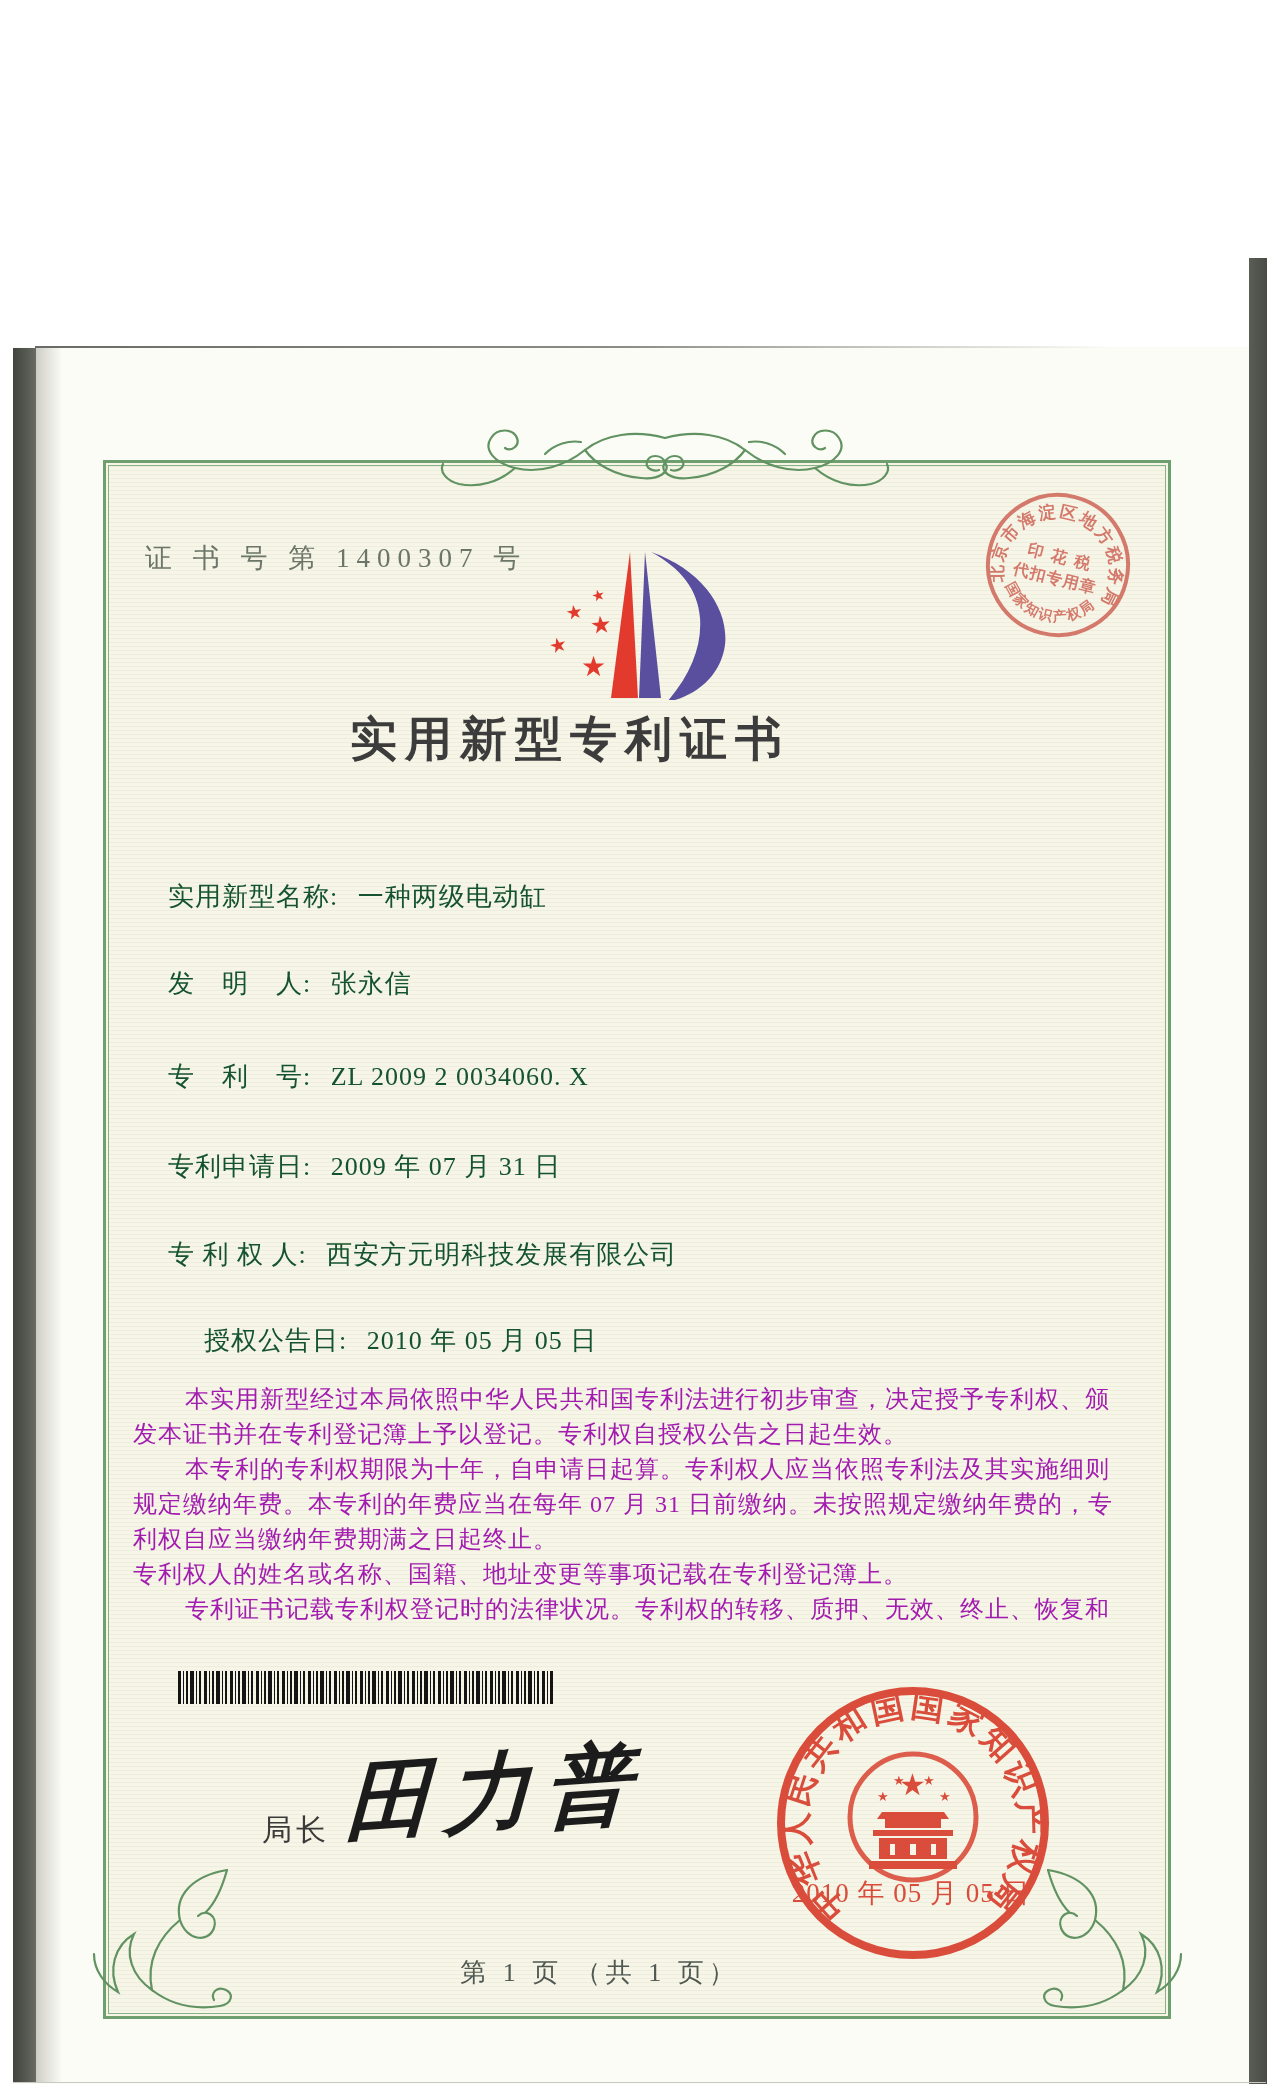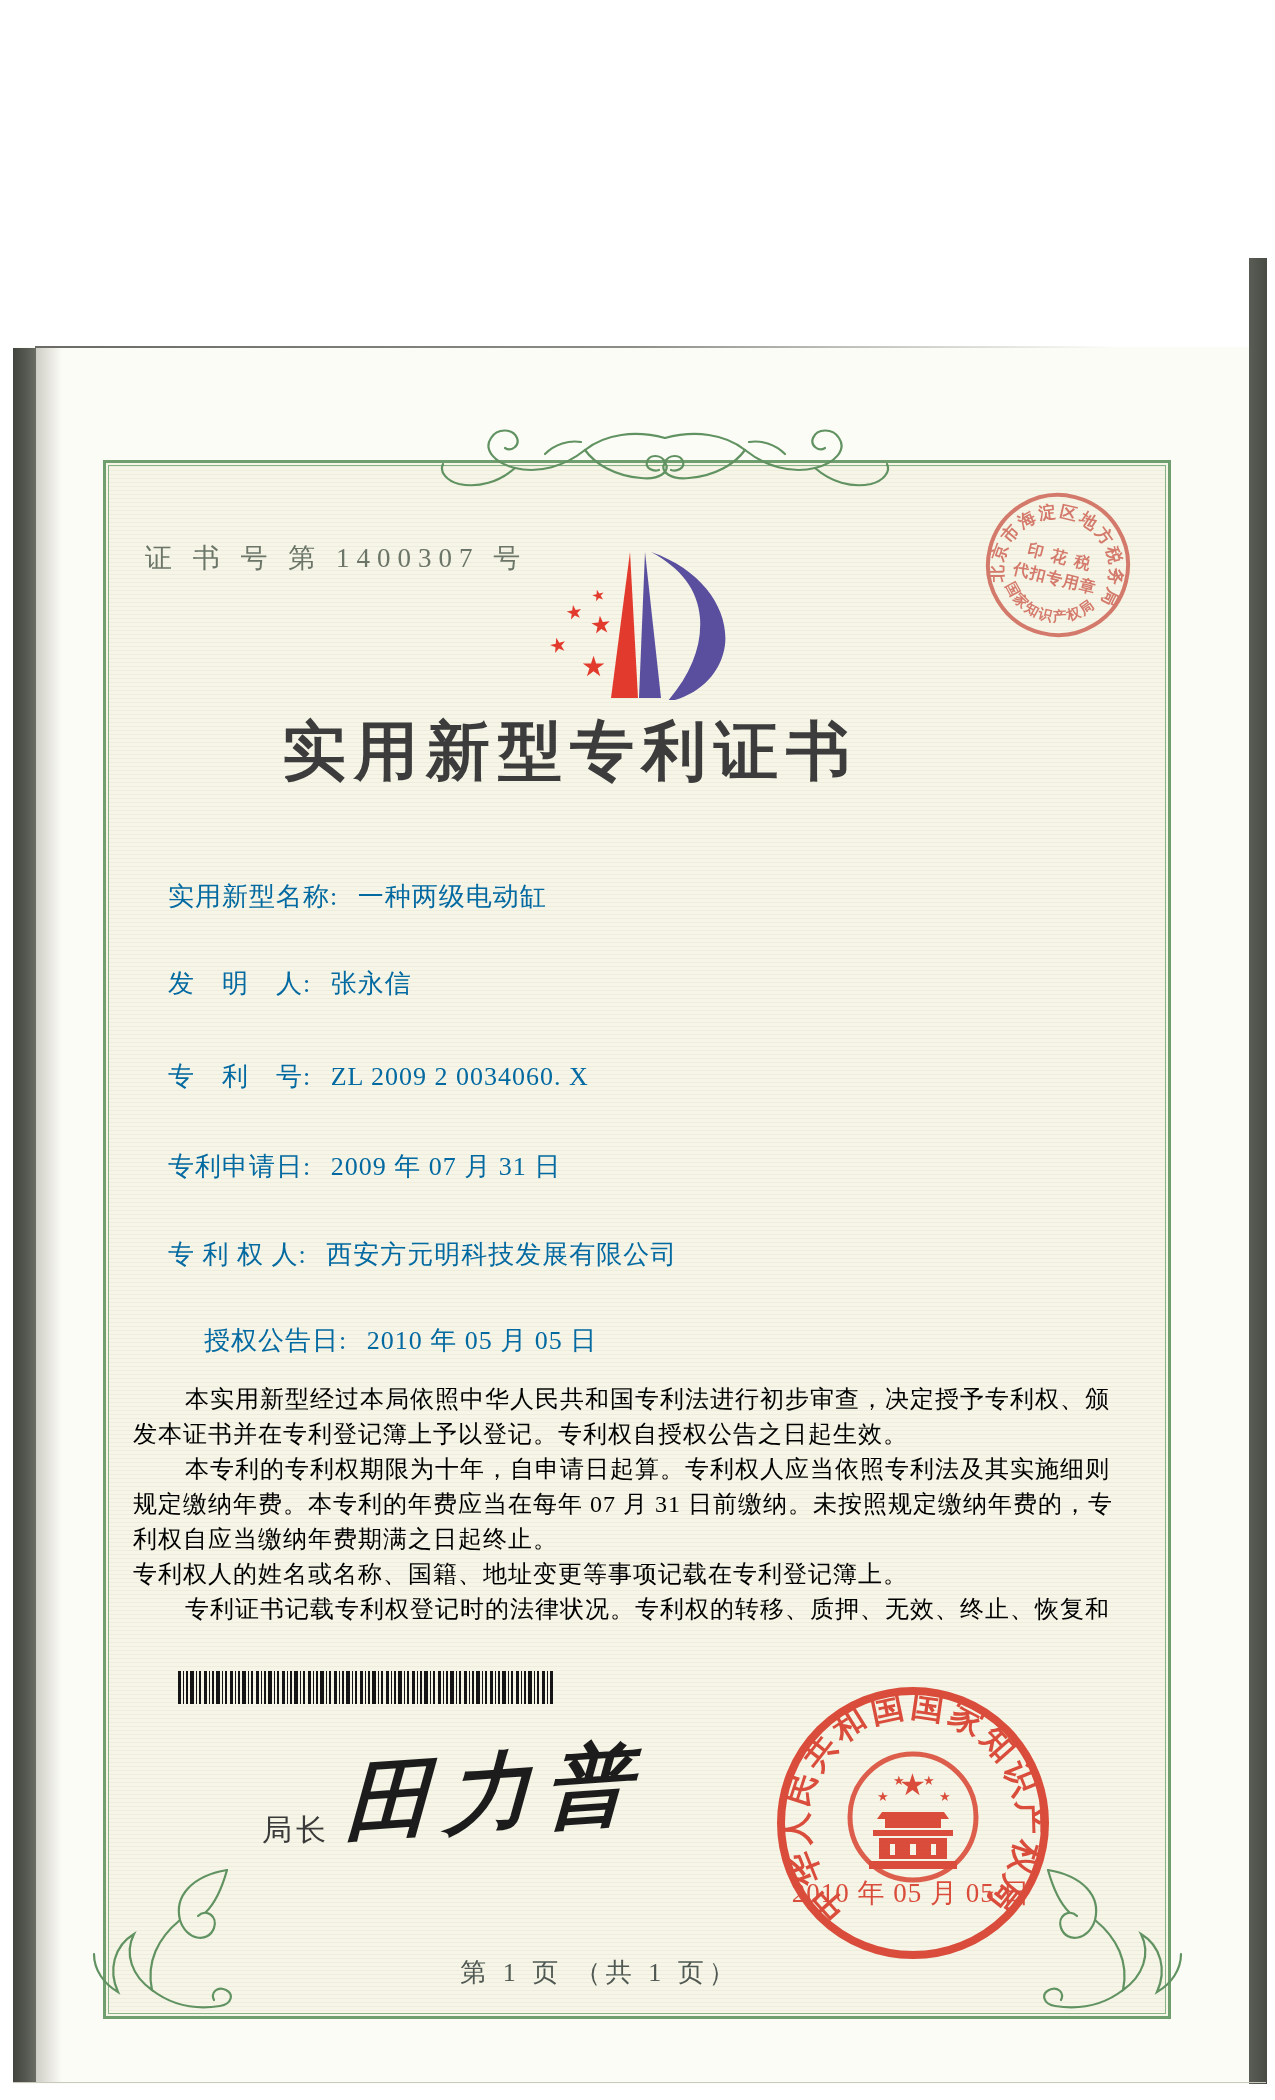--- a/index.html
+++ b/index.html
@@ -25,28 +25,28 @@
     background:
       repeating-linear-gradient(180deg,rgba(214,219,192,.28) 0 1px,rgba(0,0,0,0) 1px 4px),
       #f6f5e7;}
 
   .green-ink{stroke:#619261;fill:none;stroke-width:2.2;stroke-linecap:round;}
 
   #cert-no{left:145px;top:540px;font-size:27px;letter-spacing:7px;color:#6b7568;}
 
   #logo{left:535px;top:548px;width:205px;height:152px;}
 
-  #title{left:240px;top:708px;width:660px;text-align:center;font-size:64px;font-weight:bold;
+  #title{left:240px;top:708px;width:660px;text-align:center;font-size:47px;font-weight:bold;
          letter-spacing:8px;color:#3c3c3c;}
 
-  .field{left:168px;font-size:26px;color:#0369a1;letter-spacing:1px;white-space:nowrap;}
+  .field{left:168px;font-size:26px;color:#14532d;letter-spacing:1px;white-space:nowrap;}
   .field .fvalue{margin-left:12px;}
   #f0{top:879px;} #f1{top:966px;} #f2{top:1059px;} #f3{top:1149px;} #f4{top:1237px;} #f5{top:1323px;margin-left:36px;}
 
-  #body-text{left:133px;top:1382px;width:1010px;color:#000000;font-size:24px;}
+  #body-text{left:133px;top:1382px;width:1010px;color:#a21caf;font-size:24px;}
   .bline{height:35px;line-height:35px;letter-spacing:1px;white-space:nowrap;}
   .bline.indent{padding-left:52px;}
 
   #barcode{left:178px;top:1671px;width:375px;height:33px;}
 
   #sig-label{left:262px;top:1810px;font-size:30px;color:#3a3a3a;letter-spacing:4px;
              font-family:Liberation Mono, monospace;}
   #sig-name{left:345px;top:1735px;font-size:86px;color:#1c1c1c;letter-spacing:14px;
             font-style:italic;font-weight:bold;transform:rotate(-4deg) skewX(-6deg);
             font-family:"Liberation Serif","DejaVu Serif",serif;}

